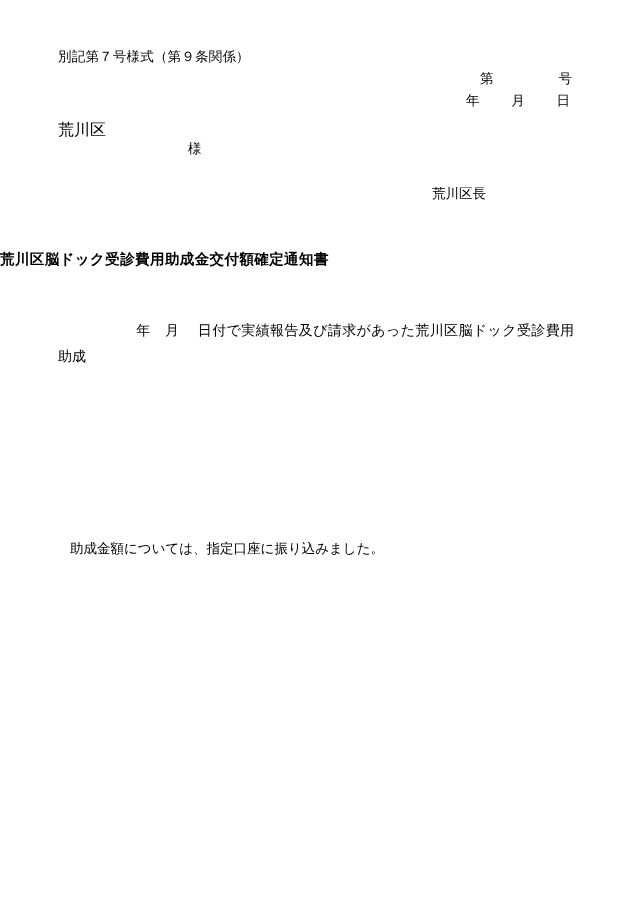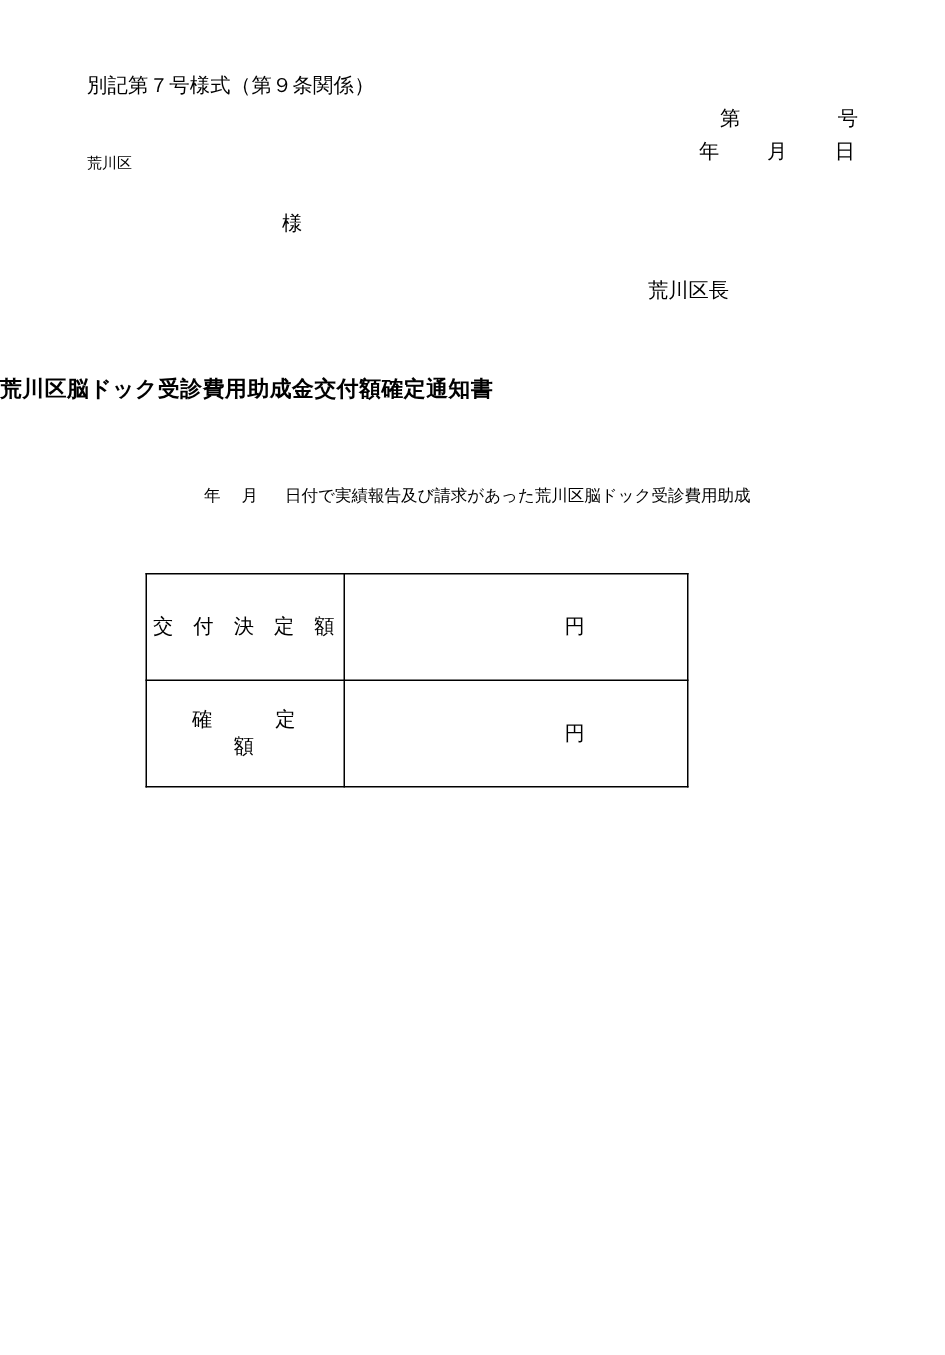--- a/index.html
+++ b/index.html
@@ -55,22 +55,22 @@
     white-space: nowrap;
   }
   .date-row span { display: inline-block; }
   .date-row .nen { margin-left: 46px; }
   .date-row .tsuki { }
   .date-row .hi { margin-right: 10px; }
 
   .ward-name {
     position: absolute;
     left: 58px;
-    top: 102px;
-    font-size: 10px;
+    top: 120px;
+    font-size: 16px;
     white-space: nowrap;
   }
 
   .addressee-sama {
     position: absolute;
     left: 188px;
     top: 140px;
     font-size: 13.5px;
     white-space: nowrap;
   }
@@ -92,21 +92,21 @@
     font-weight: bold;
     letter-spacing: 0.4px;
     white-space: nowrap;
   }
 
   .body-text {
     position: absolute;
     left: 58px;
     top: 318px;
     width: 516px;
-    font-size: 11px;
+    font-size: 14px;
     line-height: 26px;
     text-align: justify;
   }
   .body-text .indent-lead {
     display: inline-block;
     width: 78px;
   }
   .body-text .sp-s { display: inline-block; width: 14px; }
   .body-text .sp-m { display: inline-block; width: 18px; }
 
@@ -177,31 +177,16 @@
   <div class="addressee-sama">様</div>
 
   <div class="issuer">荒川区長</div>
 
   <div class="doc-title">荒川区脳ドック受診費用助成金交付額確定通知書</div>
 
   <div class="body-text">
     <span class="indent-lead"></span><span>年</span><span class="sp-s"></span><span>月</span><span class="sp-m"></span><span>日付で実績報告及び請求があった荒川区脳ドック受診費用助成</span><br>
   </div>
 
-  <table class="amount-table">
-    <tbody>
-        <tr>
-      <td class="label">交 付 決 定 額</td>
-      <td class="value">
-        <span class="yen">円</span>
-      </td>
-    </tr>
-    <tr>
-      <td class="label">確　　定　　額</td>
-      <td class="value">
-        <span class="yen">円</span>
-      </td>
-    </tr>
-  </tbody>
-    </table>
 
+  <div class="footer-note">助成金額については、指定口座に振り込みました。</div>
 
 </div>
 
 </body></html>

